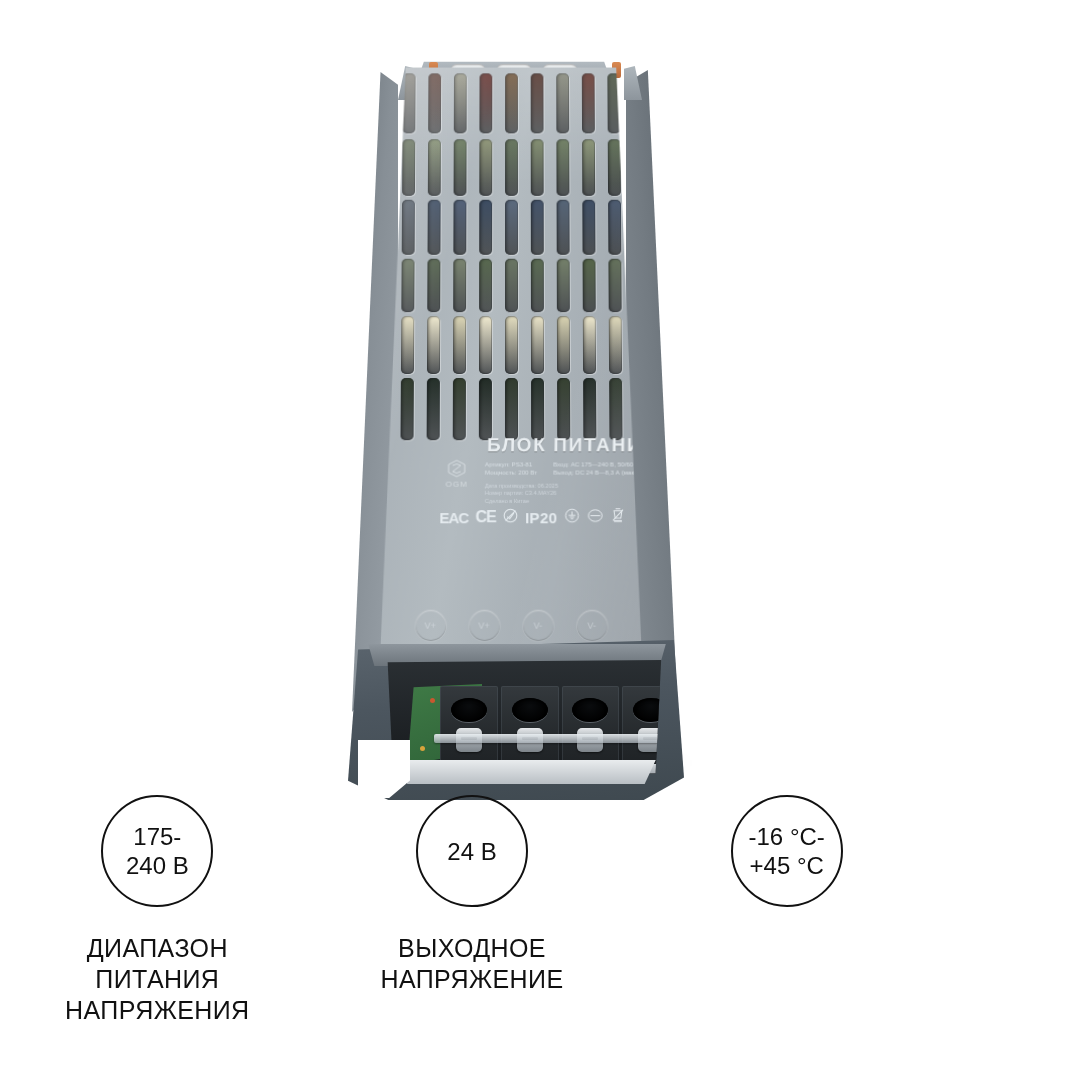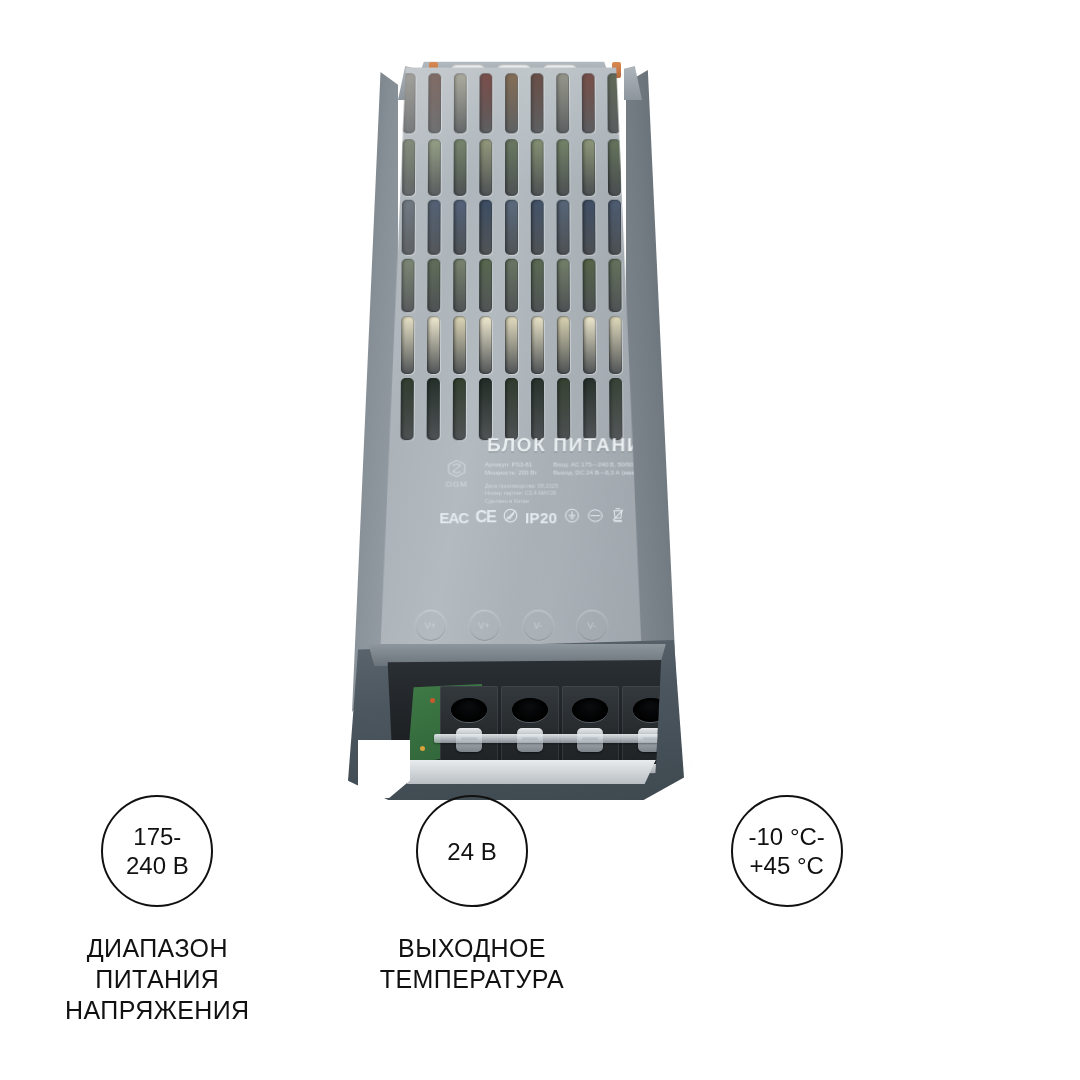--- a/index.html
+++ b/index.html
@@ -372,24 +372,24 @@
       <div class="caption">ДИАПАЗОН
 ПИТАНИЯ
 НАПРЯЖЕНИЯ</div>
     </div>
 
     <div class="spec">
       <div class="circle">
         <span>24 В</span>
       </div>
       <div class="caption">ВЫХОДНОЕ
-ТЕМПЕРАТУРА</div>
+НАПРЯЖЕНИЕ</div>
     </div>
 
     <div class="spec">
       <div class="circle">
-        <span>-10 °C-
+        <span>-16 °C-
 +45 °C</span>
       </div>
     </div>
 
   </div>
 </div>
 
 </body></html>

